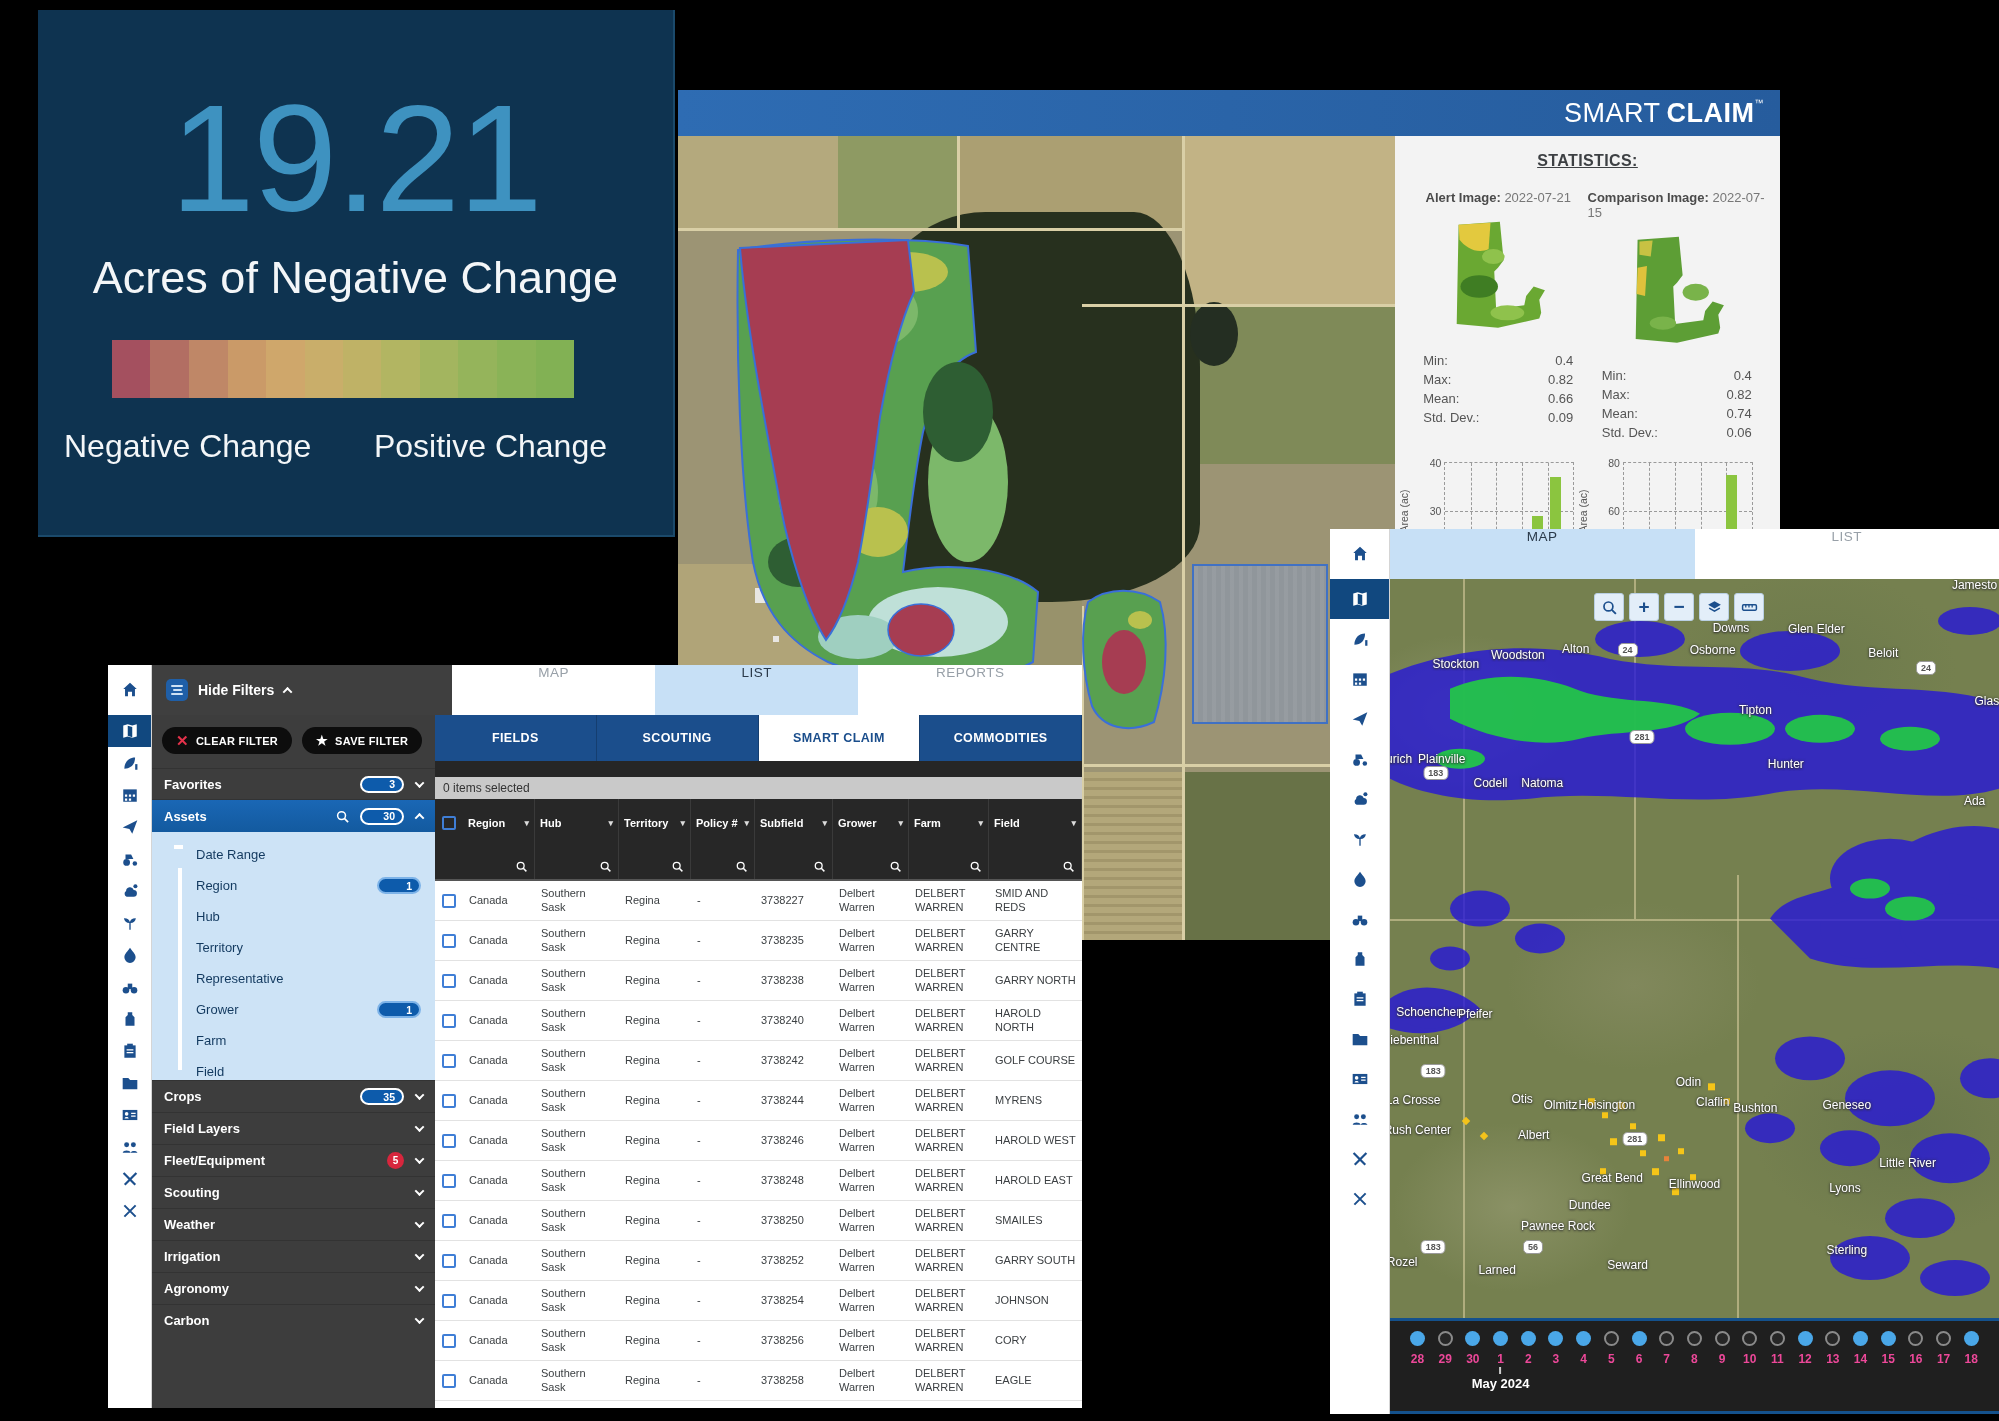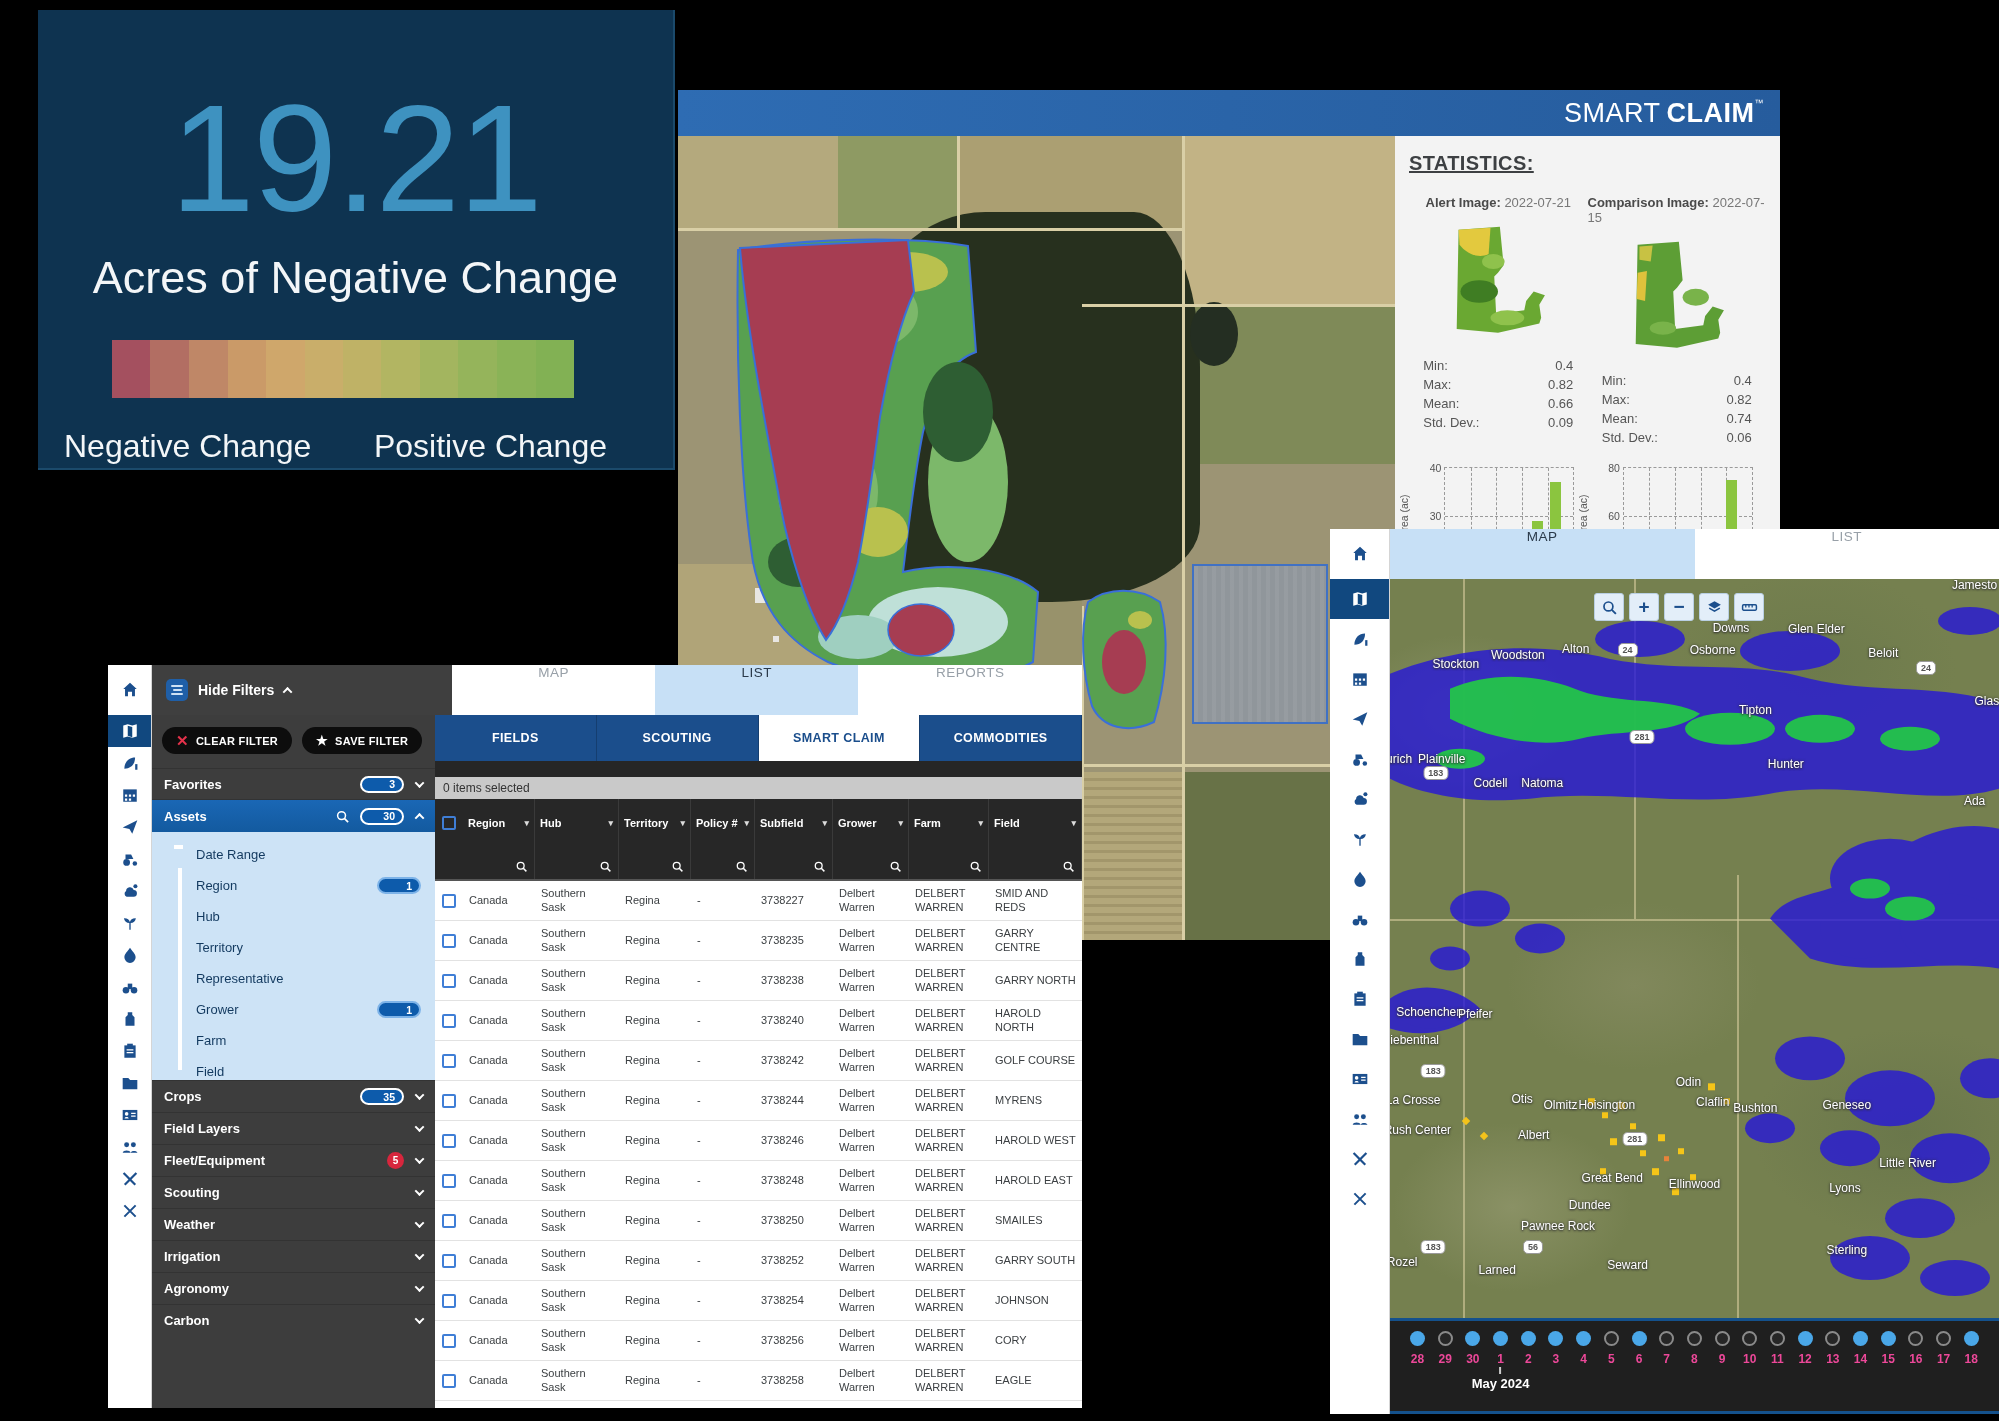--- a/index.html
+++ b/index.html
@@ -1,20 +1,20 @@
 <!DOCTYPE html>
 <html><head>
 <meta charset="utf-8">
 <style>
   html,body{margin:0;padding:0;background:#000;}
   *{box-sizing:border-box;font-family:"Liberation Sans",sans-serif;}
   #canvas{position:relative;width:1999px;height:1421px;background:#000;overflow:hidden;}
 
   
-  .stat-card{position:absolute;left:38px;top:10px;width:637px;height:460px;background:#0e3350;z-index:5;
+  .stat-card{position:absolute;left:38px;top:10px;width:637px;height:527px;background:#0e3350;z-index:5;
              border-right:2px solid #1b4a6b;border-bottom:2px solid #1b4a6b;}
   .stat-value{margin-top:72px;text-align:center;font-size:152px;font-weight:400;color:#3e92c0;letter-spacing:-2px;line-height:1;}
   .stat-label{margin-top:18px;text-align:center;font-size:45px;color:#f3f6f8;font-weight:400;}
   .legend-bar{position:absolute;left:74px;top:330px;width:462px;height:58px;}
   .legend-labels{position:absolute;left:0;right:0;top:418px;display:flex;justify-content:space-between;
                  padding:0 66px 0 26px;color:#f3f6f8;font-size:32px;}
 
   
   .center-window{position:absolute;left:678px;top:90px;width:1102px;height:850px;z-index:1;background:#87855f;}
   .blue-header{position:absolute;left:0;top:0;right:0;height:46px;background:linear-gradient(90deg,#2e6cb3,#265c9d);
@@ -29,21 +29,21 @@
   .forest{position:absolute;left:192px;top:76px;width:330px;height:390px;background:#27301e;
           border-radius:35% 20% 45% 25% / 30% 40% 20% 35%;}
   .ndvi-svg{position:absolute;left:30px;top:96px;width:470px;height:540px;}
   .gray-field{position:absolute;left:514px;top:428px;width:136px;height:160px;background:#90969b;border:2px solid #4071c4;
               background-image:repeating-linear-gradient(90deg,rgba(255,255,255,.06) 0 4px,transparent 4px 9px);}
   .pond{position:absolute;left:512px;top:166px;width:48px;height:64px;background:#242e22;border-radius:50%;}
   .bldg{position:absolute;background:#e8e6e2;}
 
   
   .stats-panel{position:absolute;left:717px;top:46px;width:385px;height:804px;background:#f3f3f3;padding:16px 14px;}
-  .stats-heading{font-size:20px;font-weight:bold;color:#3d4043;text-decoration:underline;letter-spacing:.4px;}
+  .stats-heading{font-size:16px;font-weight:bold;color:#3d4043;text-decoration:underline;letter-spacing:.4px;text-align:center;}
   .stats-cols{display:flex;margin-top:20px;}
   .stat-col{width:50%;display:flex;flex-direction:column;align-items:center;}
   .img-label{font-size:13px;color:#777;}
   .img-label b{color:#4a4a4a;font-weight:bold;}
   .field-img{width:116px;height:122px;margin-top:14px;}
   .metric-rows{width:150px;margin-top:10px;}
   .metric-row{display:flex;justify-content:space-between;font-size:13px;color:#555;line-height:19px;}
   .stats-charts{display:flex;margin-top:14px;}
   .chart{width:50%;display:flex;justify-content:center;}
   .chart-inner{position:relative;width:160px;height:110px;}

